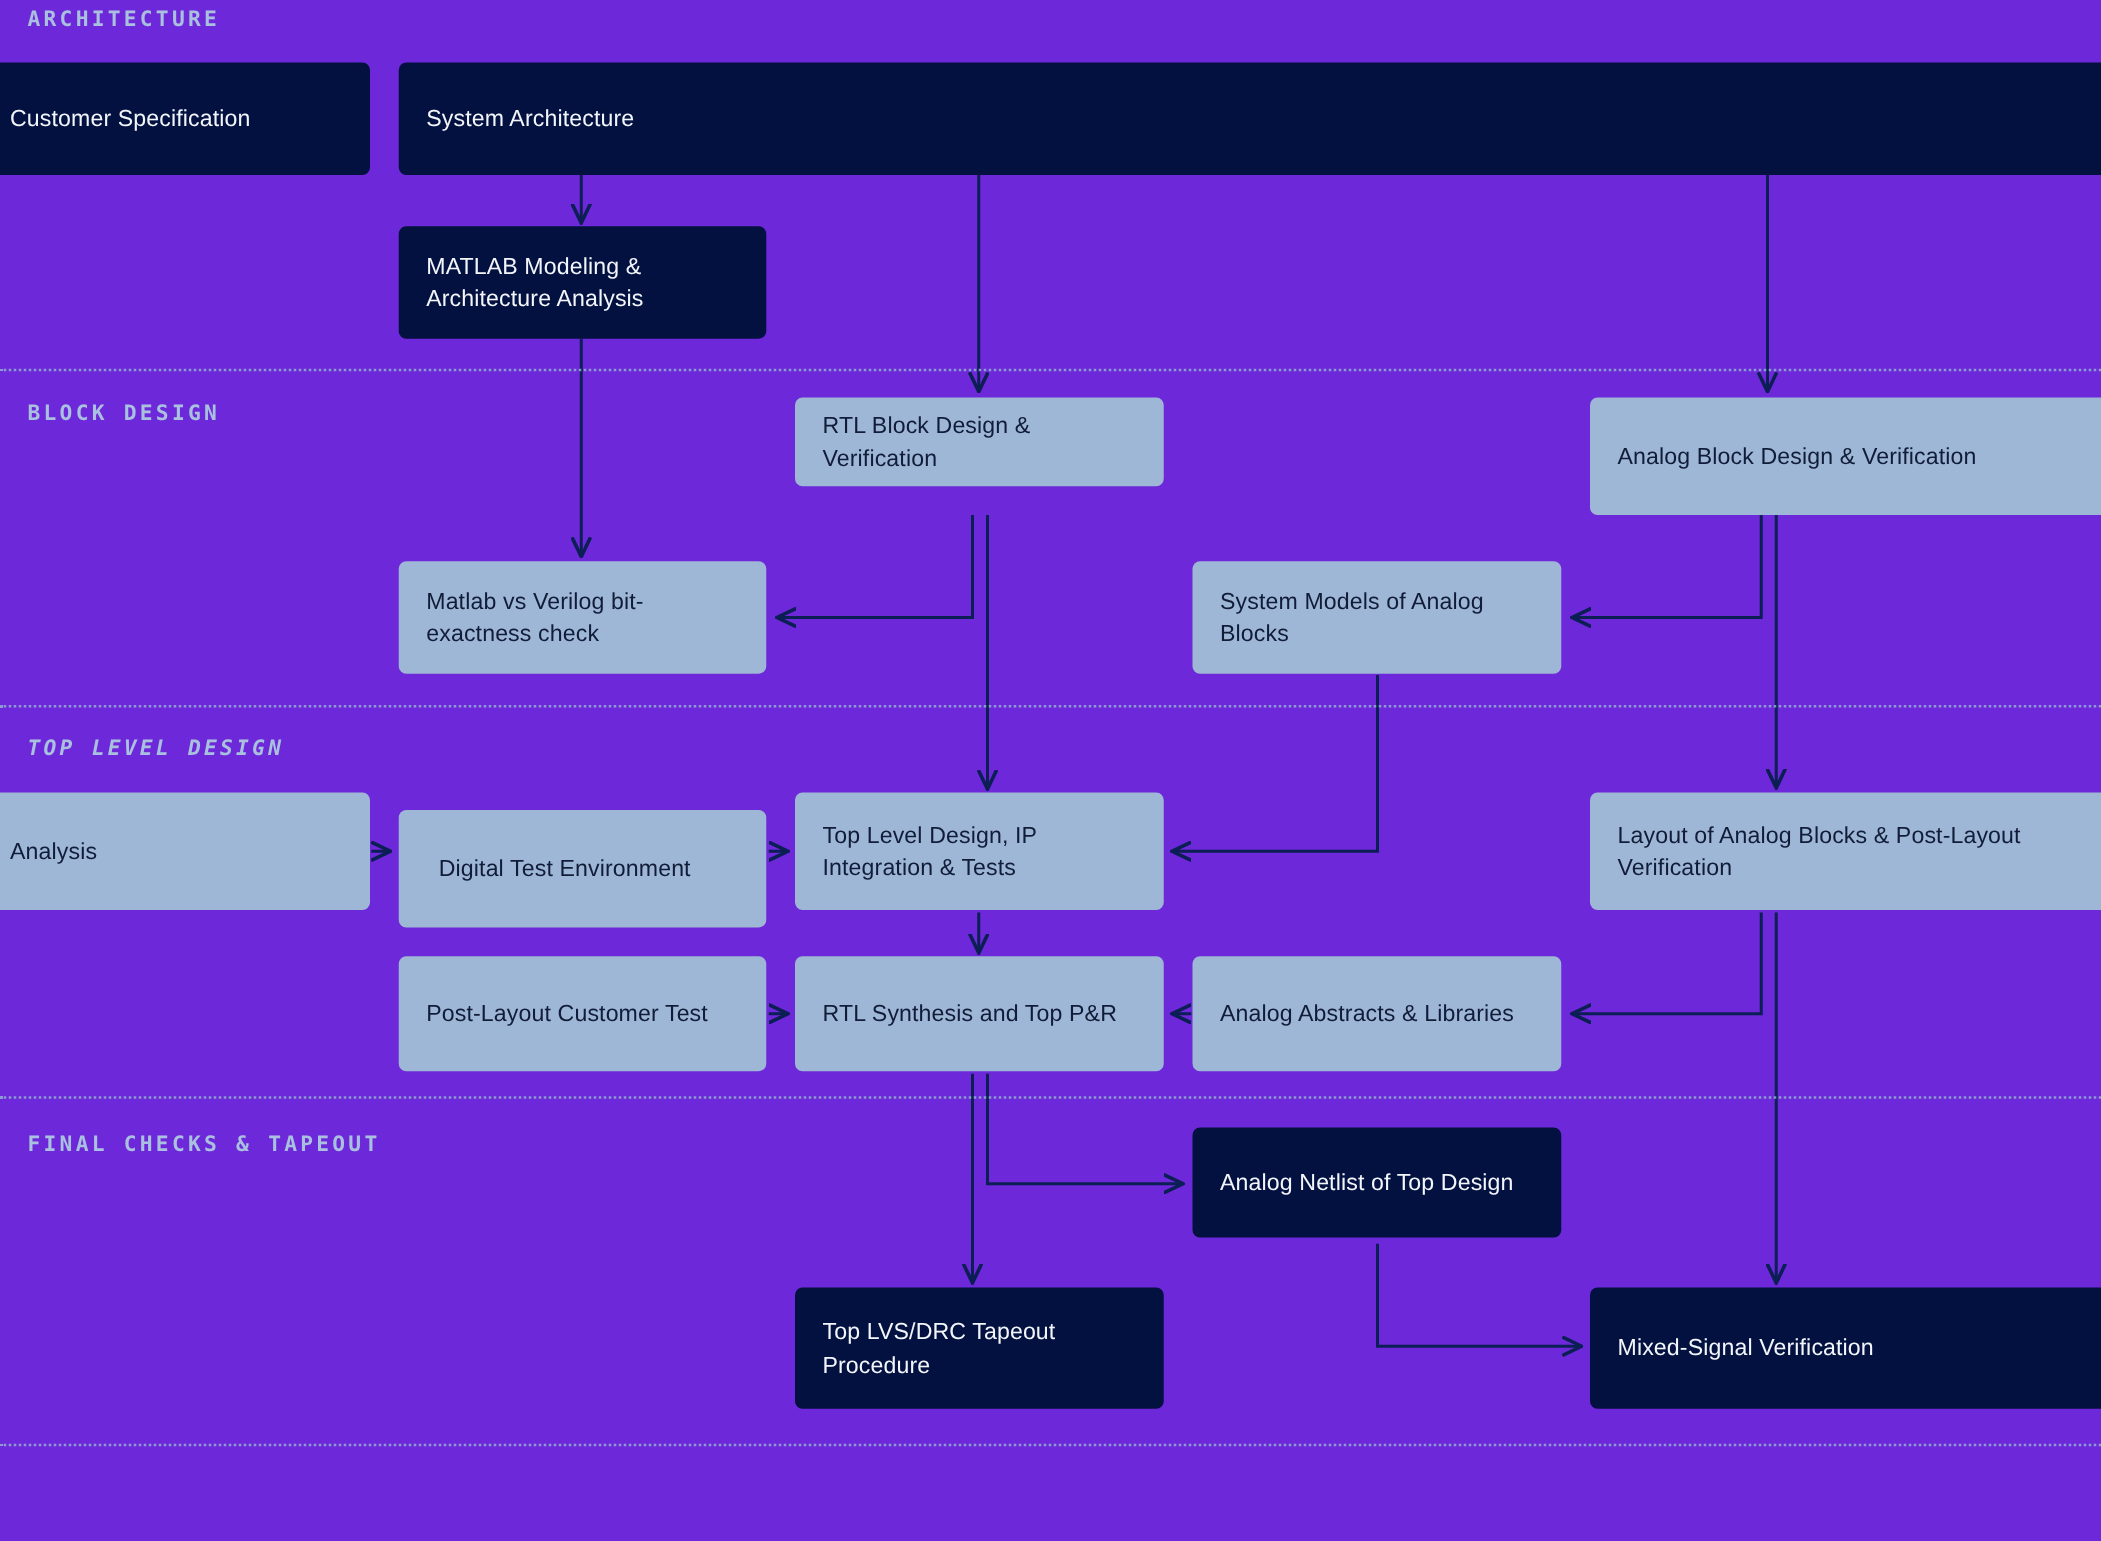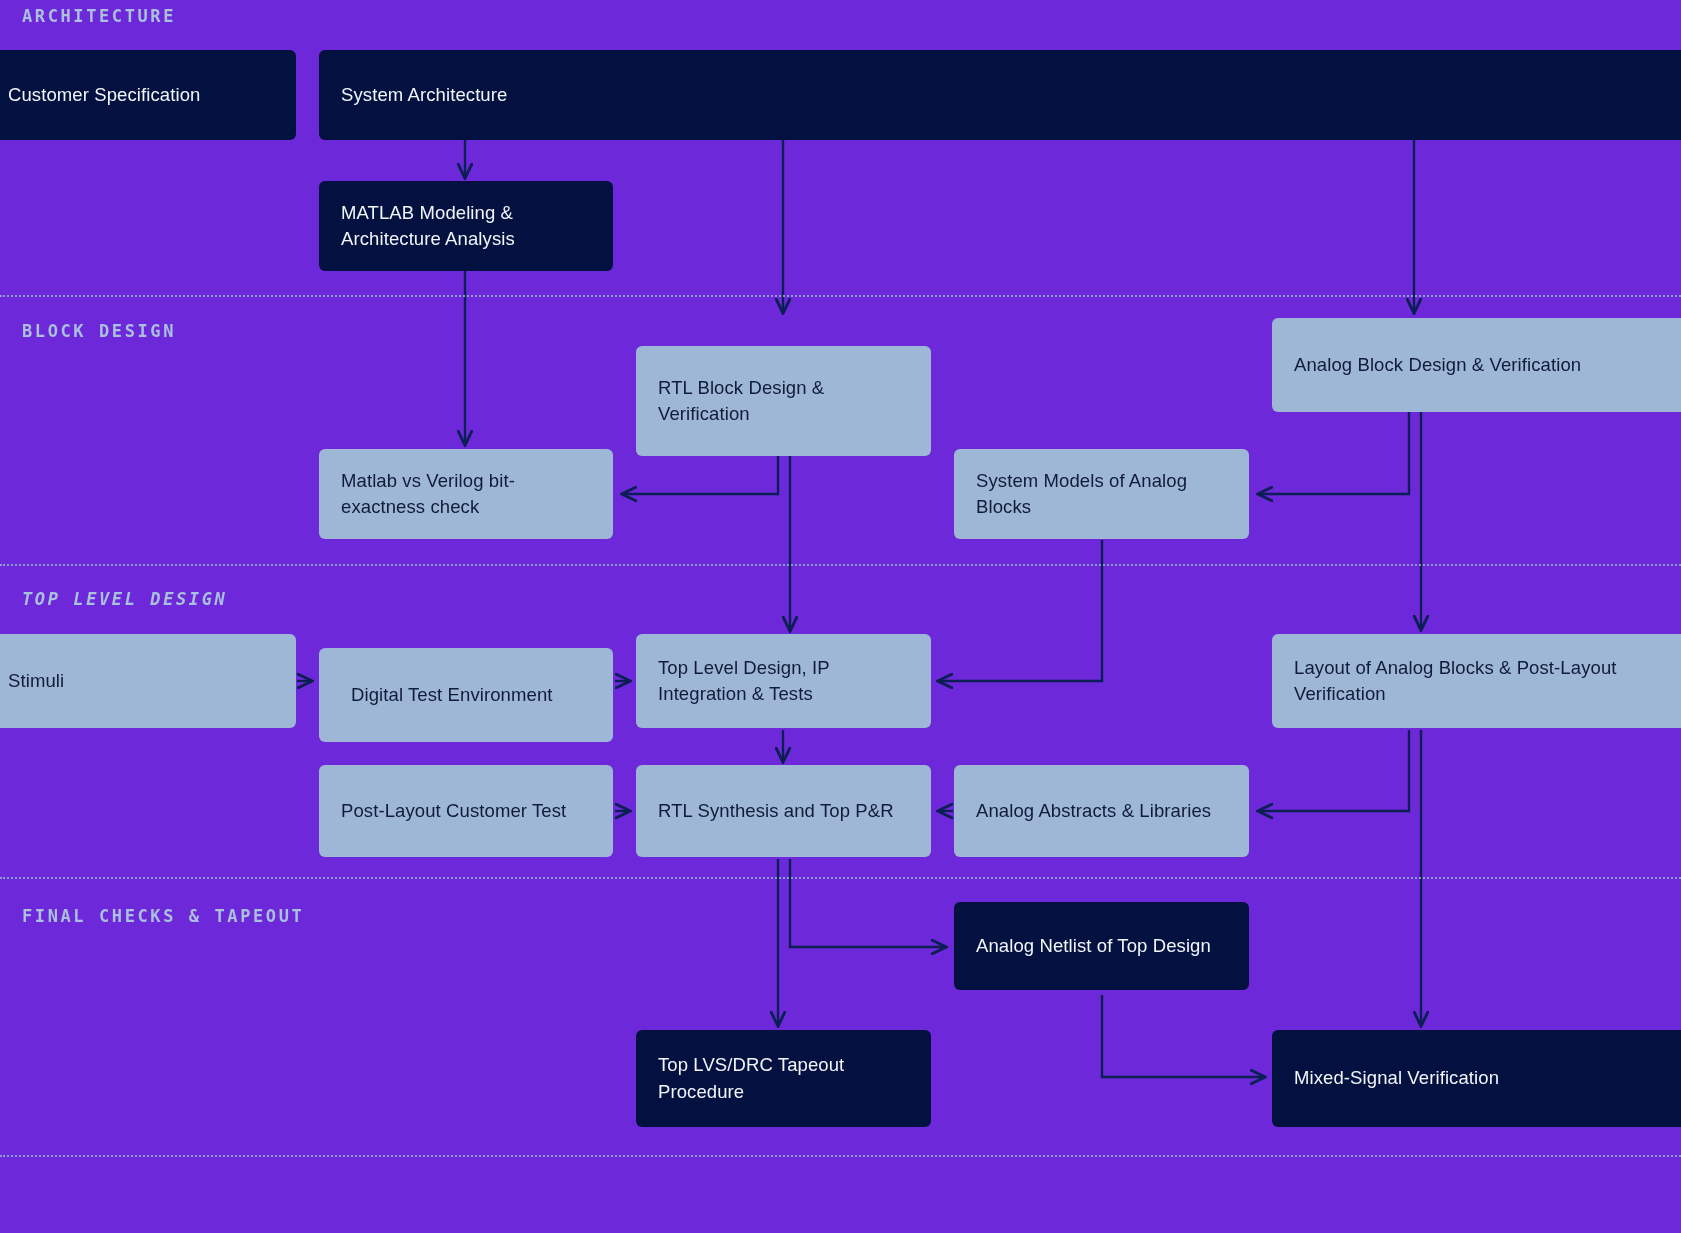--- a/index.html
+++ b/index.html
@@ -116,35 +116,35 @@
   <div class="node dark" style="left:-14px;top:50px;width:310px;height:90px;">
     <span>Customer Specification</span>
   </div>
   <div class="node dark" style="left:319px;top:50px;width:1376px;height:90px;">
     <span>System Architecture</span>
   </div>
   <div class="node dark" style="left:319px;top:181px;width:294px;height:90px;justify-content:center;">
     <span>MATLAB Modeling &amp; Architecture Analysis</span>
   </div>
 
-  <div class="node light" style="left:636px;top:318px;width:295px;height:110px;margin-top:28px;">
+  <div class="node light" style="left:636px;top:318px;width:295px;height:71px;">
     <span>RTL Block Design &amp; Verification</span>
   </div>
   <div class="node light" style="left:1272px;top:318px;width:423px;height:94px;">
     <span>Analog Block Design &amp; Verification</span>
   </div>
   <div class="node light" style="left:319px;top:449px;width:294px;height:90px;">
     <span>Matlab vs Verilog bit-exactness check</span>
   </div>
   <div class="node light" style="left:954px;top:449px;width:295px;height:90px;">
     <span>System Models of Analog Blocks</span>
   </div>
 
   <div class="node light" style="left:-14px;top:634px;width:310px;height:94px;">
-    <span>Stimuli</span>
+    <span>Analysis</span>
   </div>
   <div class="node light" style="left:319px;top:648px;width:294px;height:94px;padding-left:32px;">
     <span>Digital Test Environment</span>
   </div>
   <div class="node light" style="left:636px;top:634px;width:295px;height:94px;">
     <span>Top Level Design, IP Integration &amp; Tests</span>
   </div>
   <div class="node light" style="left:1272px;top:634px;width:423px;height:94px;">
     <span>Layout of Analog Blocks &amp; Post-Layout Verification</span>
   </div>

